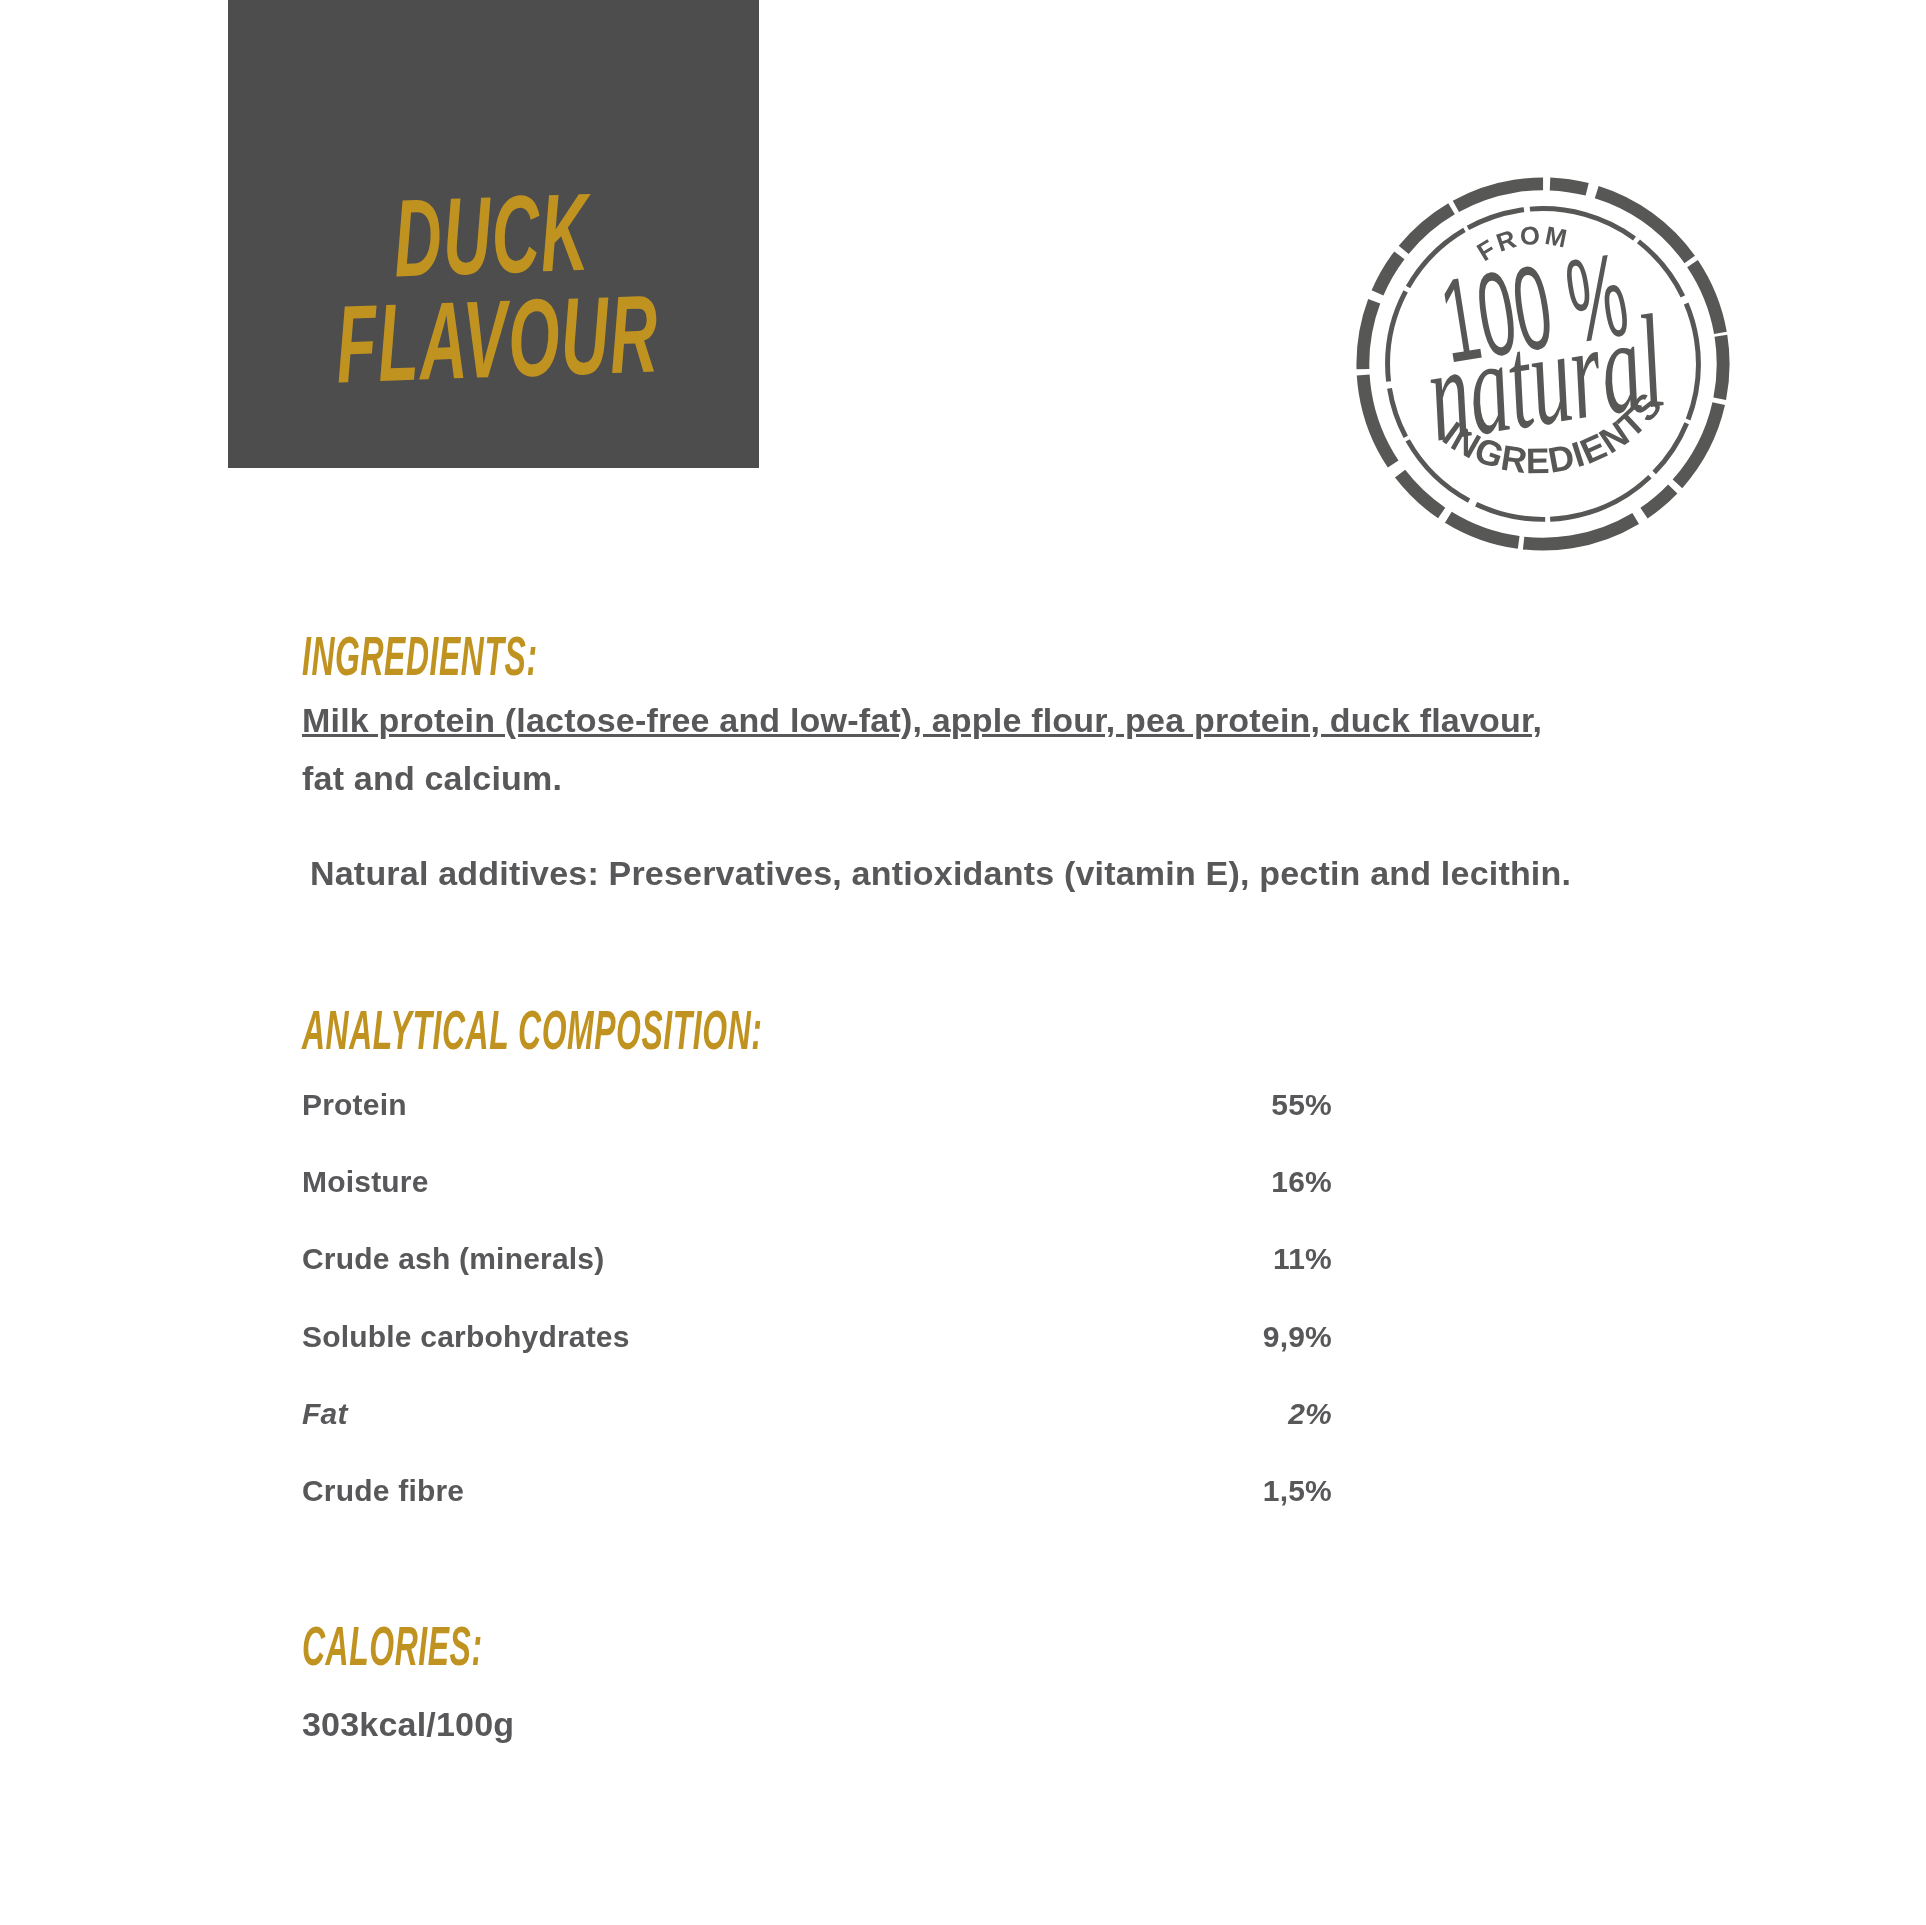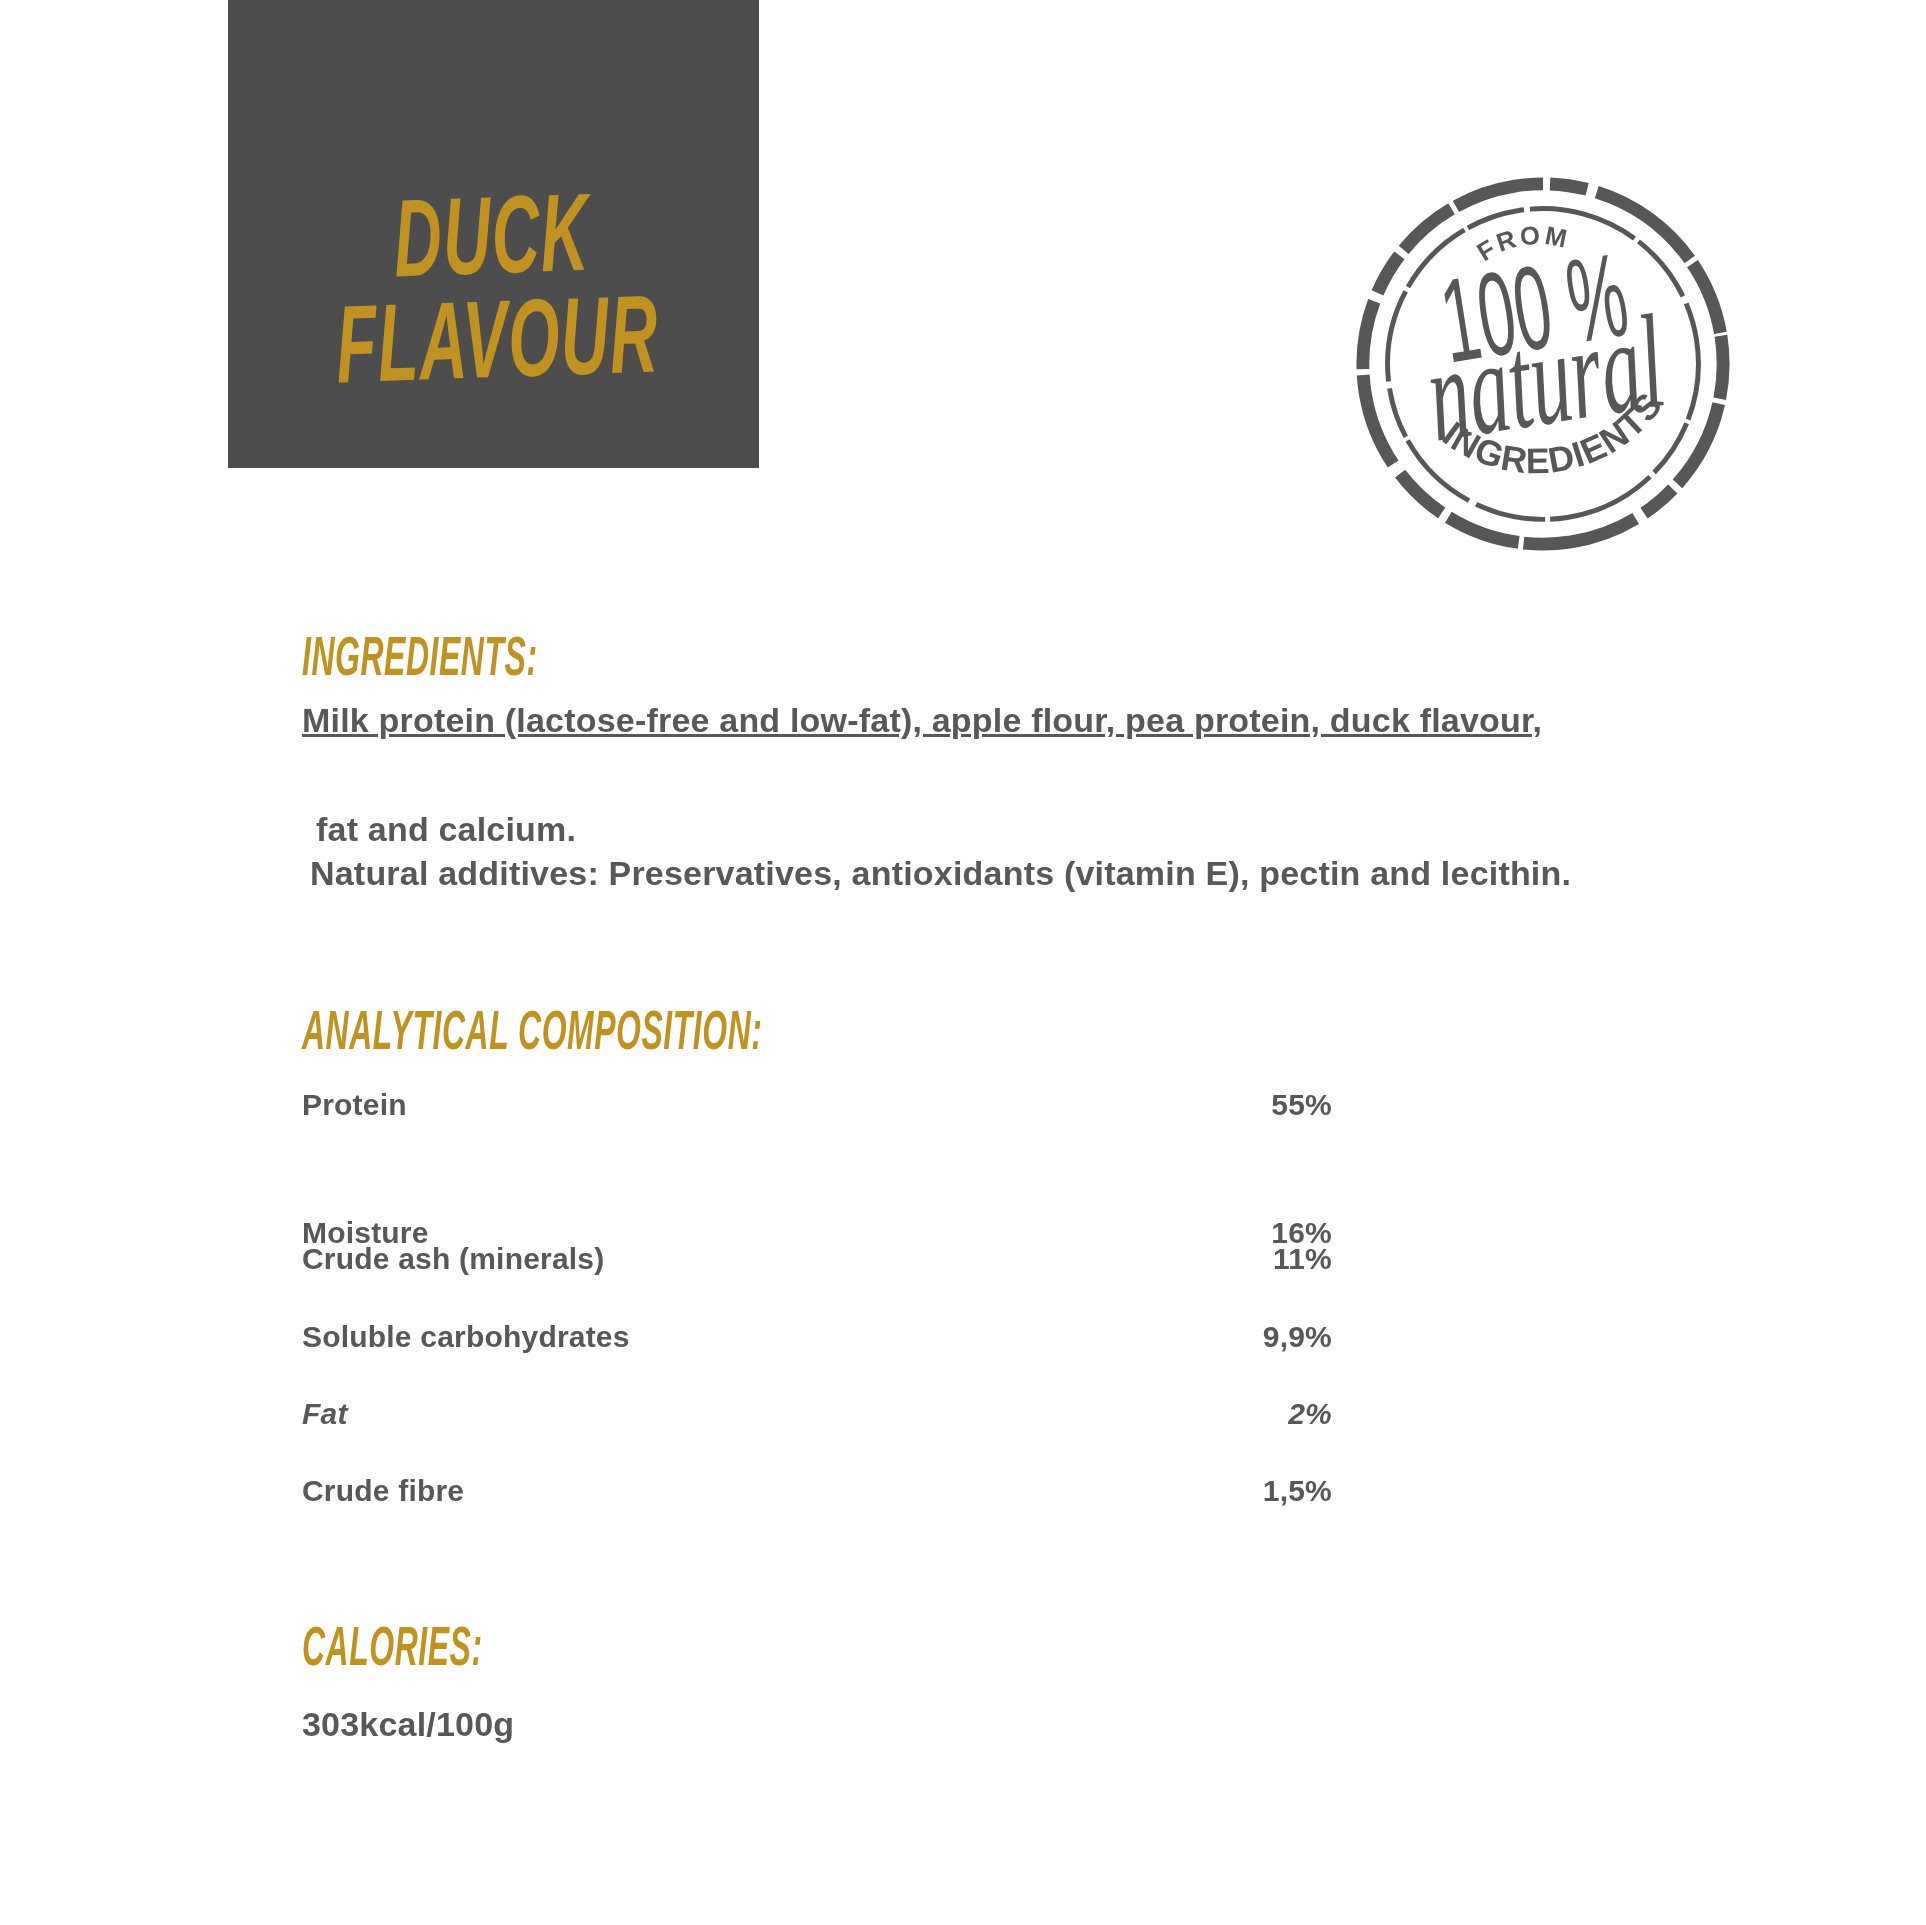--- a/index.html
+++ b/index.html
@@ -68,40 +68,40 @@
     position:absolute;
     left:302px;
     color:var(--text-gray);
     font-size:34px;
     line-height:1;
     font-weight:bold;
     letter-spacing:0.2px;
     white-space:nowrap;
   }
   .ing-line-0{top:703px;text-decoration:underline;}
-  .ing-line-1{top:812px;margin-left:14px;}
+  .ing-line-1{top:761px;}
   .ing-line-2{top:856px;margin-left:8px;}
   .calories-value{top:1707px;}
   
   .comp-row{
     position:absolute;
     left:302px;
     width:1030px;
     display:flex;
     justify-content:space-between;
     align-items:baseline;
     color:var(--text-gray);
     font-size:30px;
     line-height:1;
     font-weight:bold;
     letter-spacing:0.2px;
     white-space:nowrap;
   }
   .row-0{top:1090px;}
-  .row-1{top:1218px;}
+  .row-1{top:1167px;}
   .row-2{top:1244px;}
   .row-3{top:1322px;}
   .row-4{top:1399px;font-style:italic;}
   .row-5{top:1476px;}
   .comp-label{text-align:left;}
   .comp-value{text-align:right;}
 </style>
 </head>
 <body>
 

